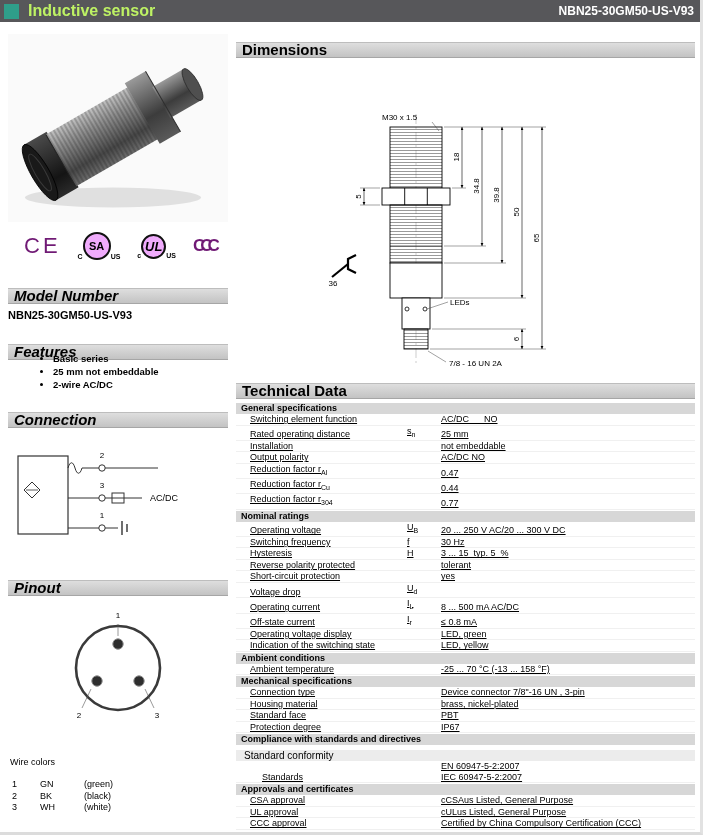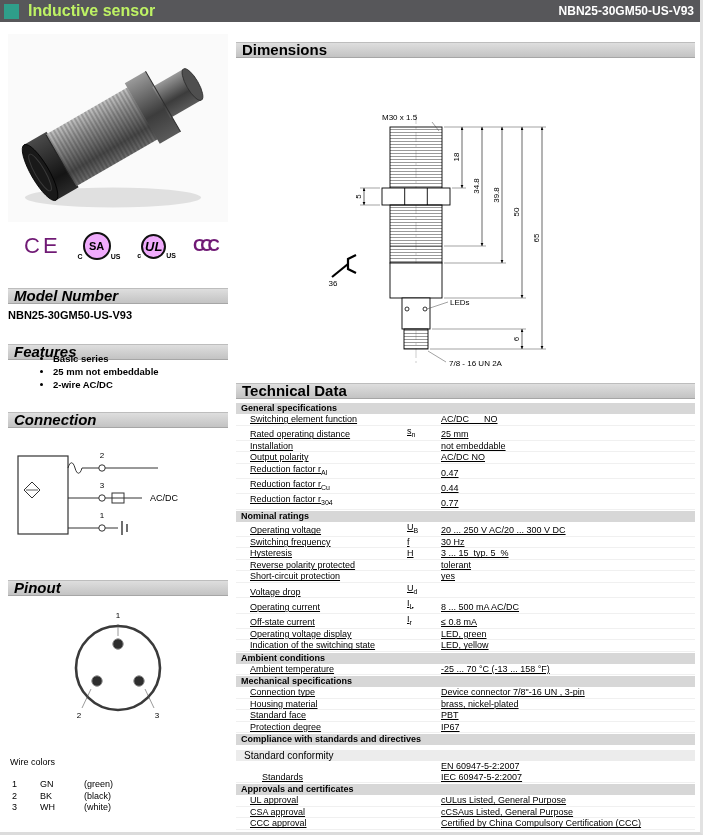--- a/index.html
+++ b/index.html
@@ -385,29 +385,29 @@
       <div class="tgroup">Compliance with standards and directives</div>
       <div class="tsubhead">Standard conformity</div>
       <div class="trow indent2">
         <div class="c1">Standards</div>
         <div class="c2"></div>
         <div class="c3">EN 60947-5-2:2007
 IEC 60947-5-2:2007</div>
       </div>
       <div class="tgroup">Approvals and certificates</div>
       <div class="trow">
+        <div class="c1">CSA approval</div>
+        <div class="c2"></div>
+        <div class="c3">cCSAus Listed, General Purpose</div>
+      </div>
+      <div class="trow">
         <div class="c1">UL approval</div>
         <div class="c2"></div>
         <div class="c3">cULus Listed, General Purpose</div>
       </div>
       <div class="trow">
-        <div class="c1">CSA approval</div>
-        <div class="c2"></div>
-        <div class="c3">cCSAus Listed, General Purpose</div>
-      </div>
-      <div class="trow">
         <div class="c1">CCC approval</div>
         <div class="c2"></div>
         <div class="c3">Certified by China Compulsory Certification (CCC)</div>
       </div>
     </div>
 
 </div>
 
 </body></html>

